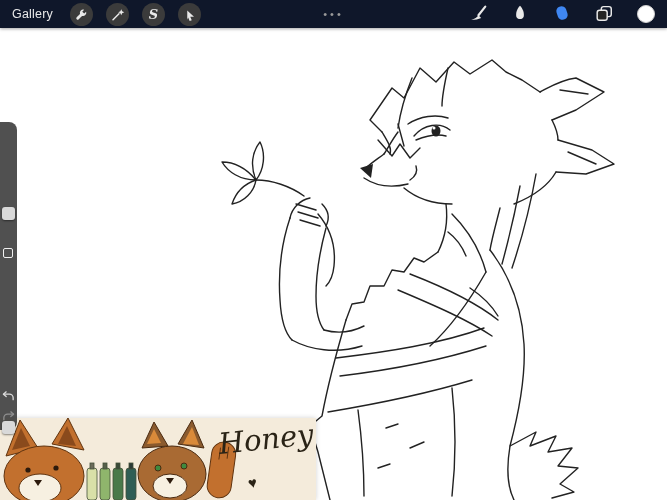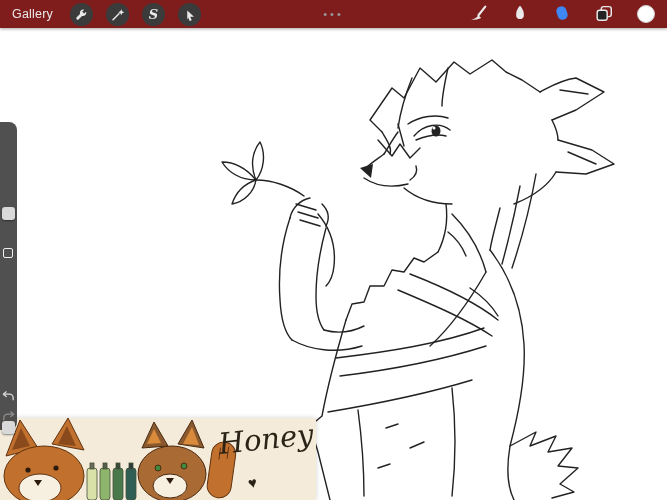--- a/index.html
+++ b/index.html
@@ -3,21 +3,21 @@
 <meta charset="utf-8">
 <style>
   * { box-sizing: border-box; margin: 0; padding: 0; }
   html,body { width:667px; height:500px; }
   body { font-family: "Liberation Sans", sans-serif; background:#fff; }
   .stage { position:relative; width:667px; height:500px; overflow:hidden; background:#fff; }
 
   
   .topbar {
     position:absolute; top:0; left:0; width:667px; height:28px;
-    background:#7f1d1d; z-index:10;
+    background:#0f172a; z-index:10;
     display:flex; align-items:center; justify-content:space-between;
     box-shadow:0 1px 3px rgba(0,0,0,.35);
   }
   button { border:0; background:transparent; padding:0; display:flex; align-items:center; justify-content:center; cursor:default; }
   .tb-left { display:flex; align-items:center; gap:13px; padding-left:12px; }
   .gallery-btn { color:#e9e9e9; font-size:12.5px; letter-spacing:.2px; margin-right:4px; }
   .tool-circle { width:23px; height:23px; border-radius:50%; background:#3b3b3b; }
   .tool-circle svg { display:block; }
   .s-glyph { font-family:"DejaVu Serif", serif; font-style:italic; font-weight:bold; font-size:13px; color:#e9e9e9; }
   .tb-center { position:absolute; left:50%; transform:translateX(-50%); color:#9a9a9a; font-size:11px; letter-spacing:3px; }

